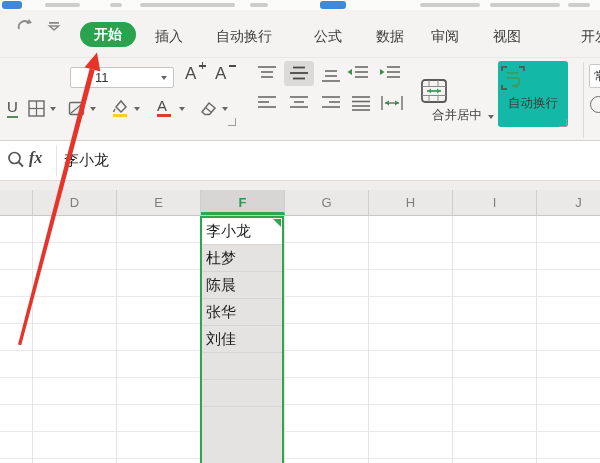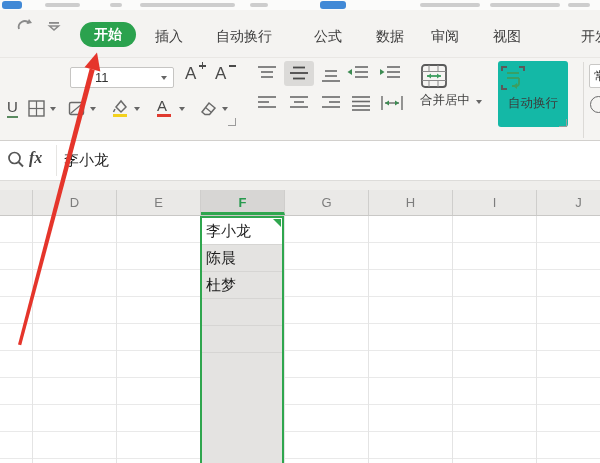--- a/index.html
+++ b/index.html
@@ -276,21 +276,21 @@
         <g stroke="#6a6a6a" stroke-width="1.4">
     <line x1="2" y1="1" x2="2" y2="15"></line>
           <line x1="22" y1="1" x2="22" y2="15"></line>
     <line x1="5" y1="8" x2="19" y2="8"></line>
         </g>
     <path d="M5 8 L9 5.5 L9 10.5 Z" fill="#3d8b52"></path>
         <path d="M19 8 L15 5.5 L15 10.5 Z" fill="#3d8b52"></path>
       </svg>
   </span>
 
-  <div class="abs" style="left:420px;top:5px;width:74px;height:58px;text-align:left;font-family:Liberation Serif, serif;">
+  <div class="abs" style="left:420px;top:20px;width:74px;height:58px;text-align:right;font-family:Liberation Serif, serif;">
     <span>
       <svg width="28" height="26" viewBox="0 0 28 26">
         <rect x="2" y="2" width="24" height="22" rx="3" fill="none" stroke="#5a5a5a" stroke-width="1.8"></rect>
         <line x1="2" y1="8.5" x2="26" y2="8.5" stroke="#8a8a8a" stroke-width="1"></line>
         <line x1="2" y1="17.5" x2="26" y2="17.5" stroke="#8a8a8a" stroke-width="1"></line>
         <line x1="9" y1="2" x2="9" y2="8" stroke="#8a8a8a" stroke-width="1"></line>
         <line x1="18" y1="2" x2="18" y2="8" stroke="#8a8a8a" stroke-width="1"></line>
         <line x1="9" y1="18" x2="9" y2="24" stroke="#8a8a8a" stroke-width="1"></line>
         <line x1="18" y1="18" x2="18" y2="24" stroke="#8a8a8a" stroke-width="1"></line>
         <path d="M7 13 L21 13" stroke="#3d9e5f" stroke-width="1.8"></path>
@@ -357,22 +357,24 @@
 <div class="abs gridarea" id="gridarea">
     <div class="vline" style="left: 32px;"></div>
     <div class="vline" style="left: 116px;"></div>
     <div class="vline" style="left: 200px;"></div>
     <div class="vline" style="left: 284px;"></div>
     <div class="vline" style="left: 368px;"></div>
     <div class="vline" style="left: 452px;"></div>
     <div class="vline" style="left: 536px;"></div>
     <div class="selection">
       <div class="cellrow active">李小龙<span class="fillflag"></span></div>
+      <div class="cellrow">杜梦</div>
       <div class="cellrow">陈晨</div>
-      <div class="cellrow">杜梦</div>
+      <div class="cellrow">张华</div>
+      <div class="cellrow">刘佳</div>
       <div class="cellrow"></div>
       <div class="cellrow"></div>
     </div>
   </div>
 
 <div class="abs arrow">
   <svg width="600" height="463" viewBox="0 0 600 463">
     <polygon points="94.7,70.0 21.2,345.3 18.0,344.5 89.7,68.6" fill="#e5352b"></polygon>
     <polygon points="97,52.5 100.3,71.5 84.5,67.2" fill="#e5352b"></polygon>
   </svg>

